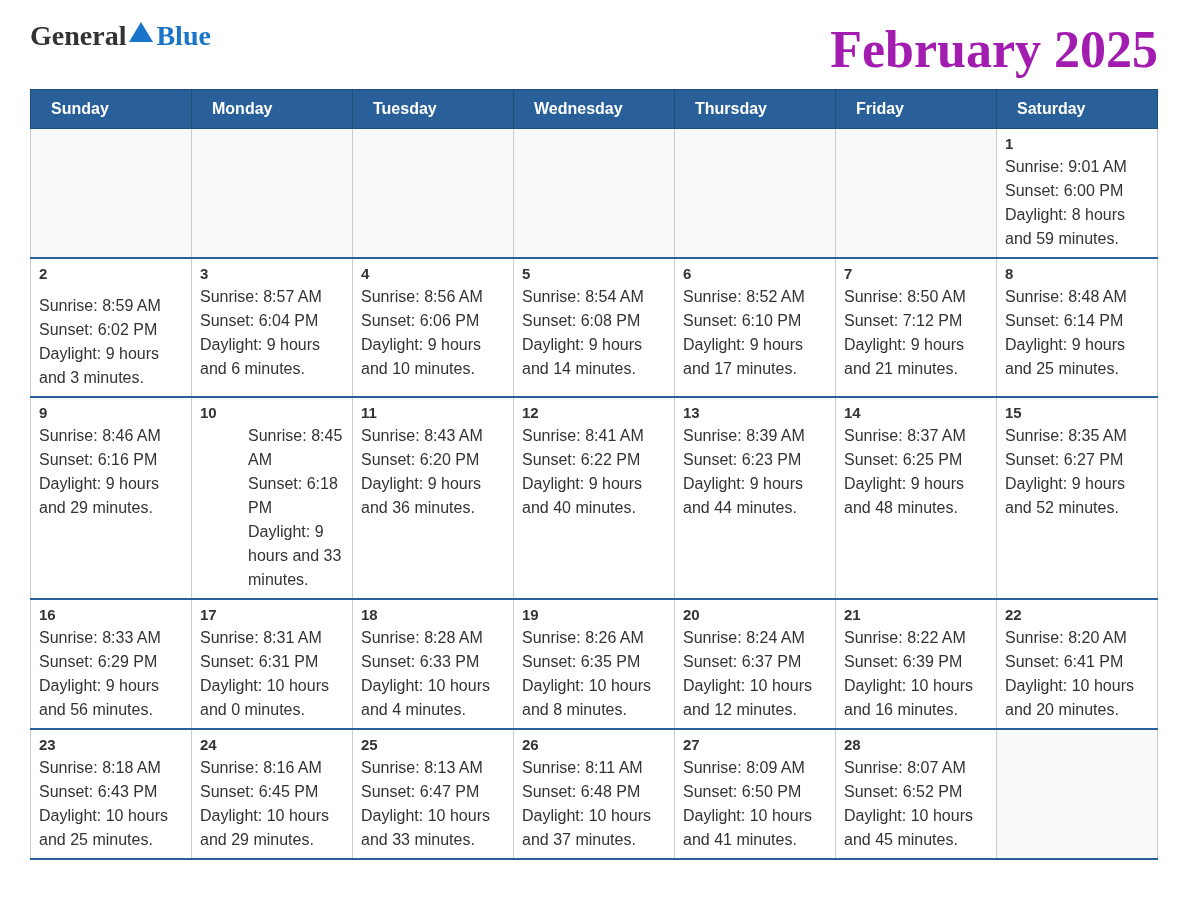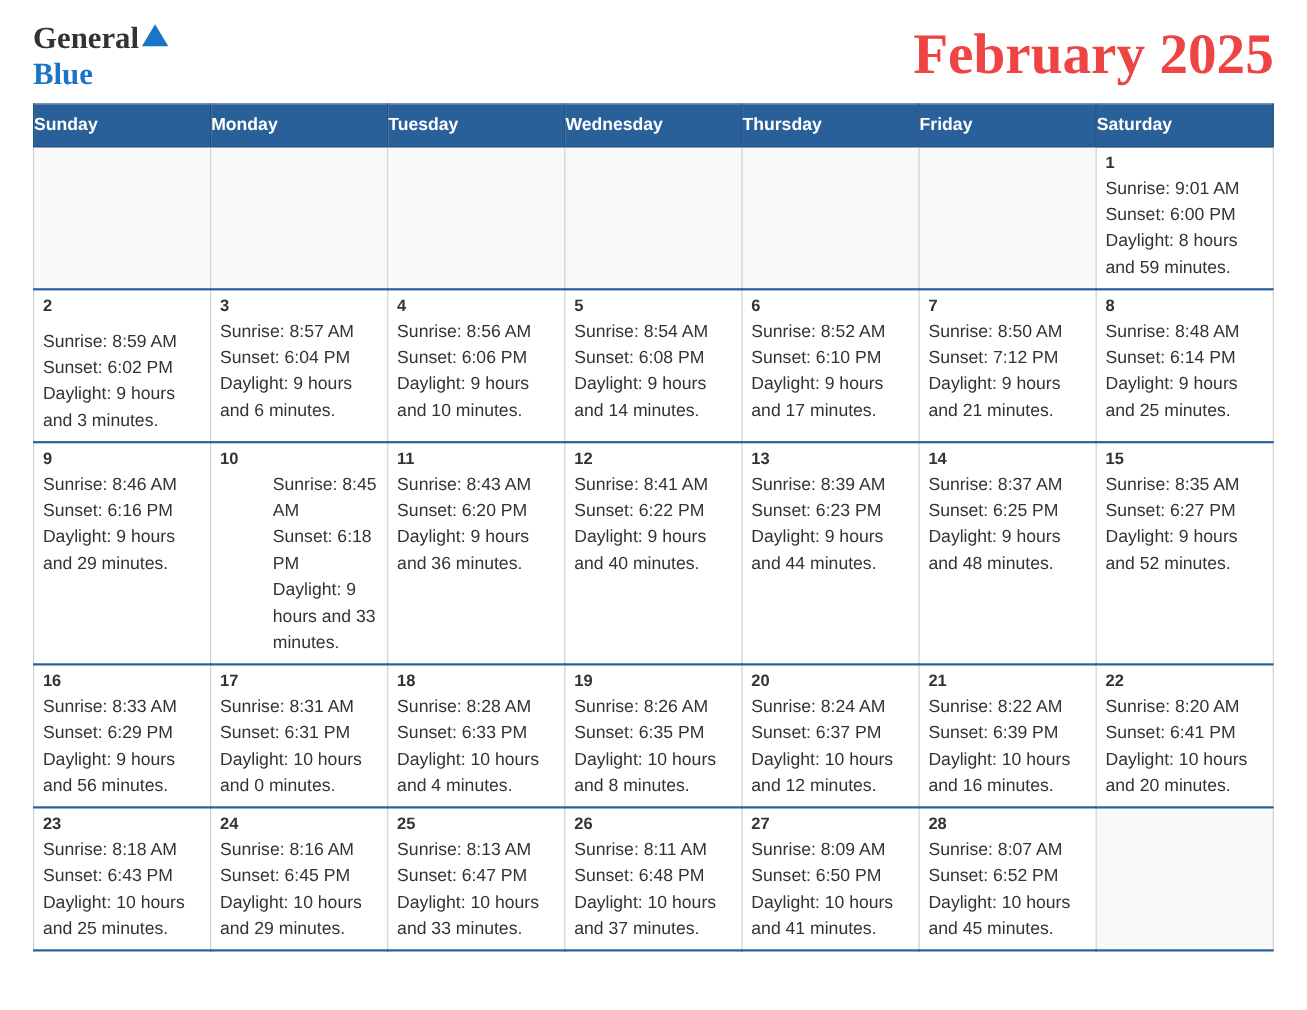--- a/index.html
+++ b/index.html
@@ -28,39 +28,39 @@
       font-weight: bold;
       color: #1a75c9;
       font-family: Georgia, serif;
     }
     .title-block {
       text-align: right;
     }
     .month-title {
       font-size: 52px;
       font-weight: bold;
-      color: #ef4444;
+      color: #a21caf;
       font-family: Georgia, serif;
     }
     .subtitle {
       font-size: 22px;
       color: #444;
       font-family: Georgia, serif;
     }
     .calendar {
       width: 100%;
       border-collapse: collapse;
       margin-top: 8px;
     }
     .calendar thead th {
       background-color: #2a6099;
       color: #fff;
       font-size: 16px;
       font-weight: bold;
-      padding: 10px 0;
+      padding: 10px 20px;
       text-align: left;
       border: 1px solid #1e4f7a;
     }
     .calendar tbody td {
       vertical-align: top;
       border: 1px solid #ccc;
       padding: 6px 8px;
       font-size: 12.5px;
       color: #333;
       width: 14.28%;
@@ -79,21 +79,21 @@
     .day-info {
       font-size: 16px;
       line-height: 1.5;
       color: #333;
     }
     .empty-cell {
       background: #f9f9f9;
     }
     .logo-wrapper {
       display: flex;
-      flex-direction: column;
+      flex-direction: row;
       align-items: flex-start;
     }
     .logo-line1 {
       display: flex;
       align-items: center;
     }
     
     .triangle-icon {
       display: inline-block;
       width: 0;

